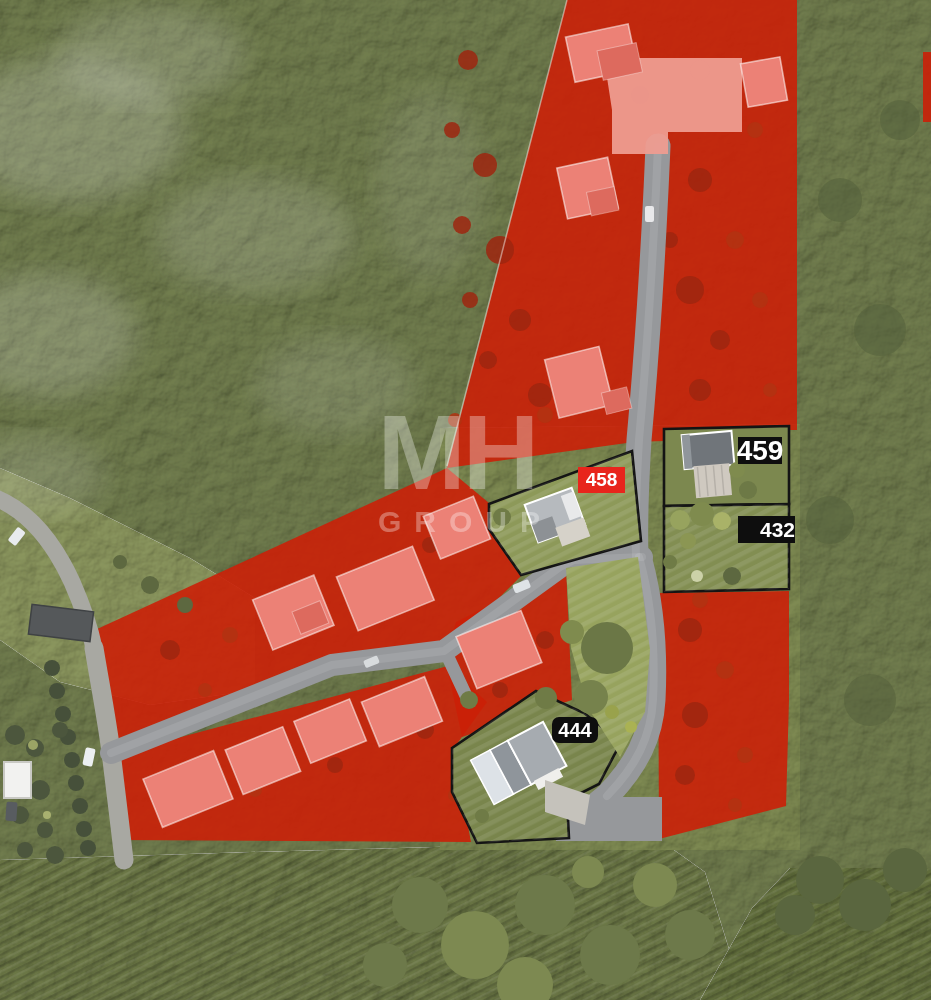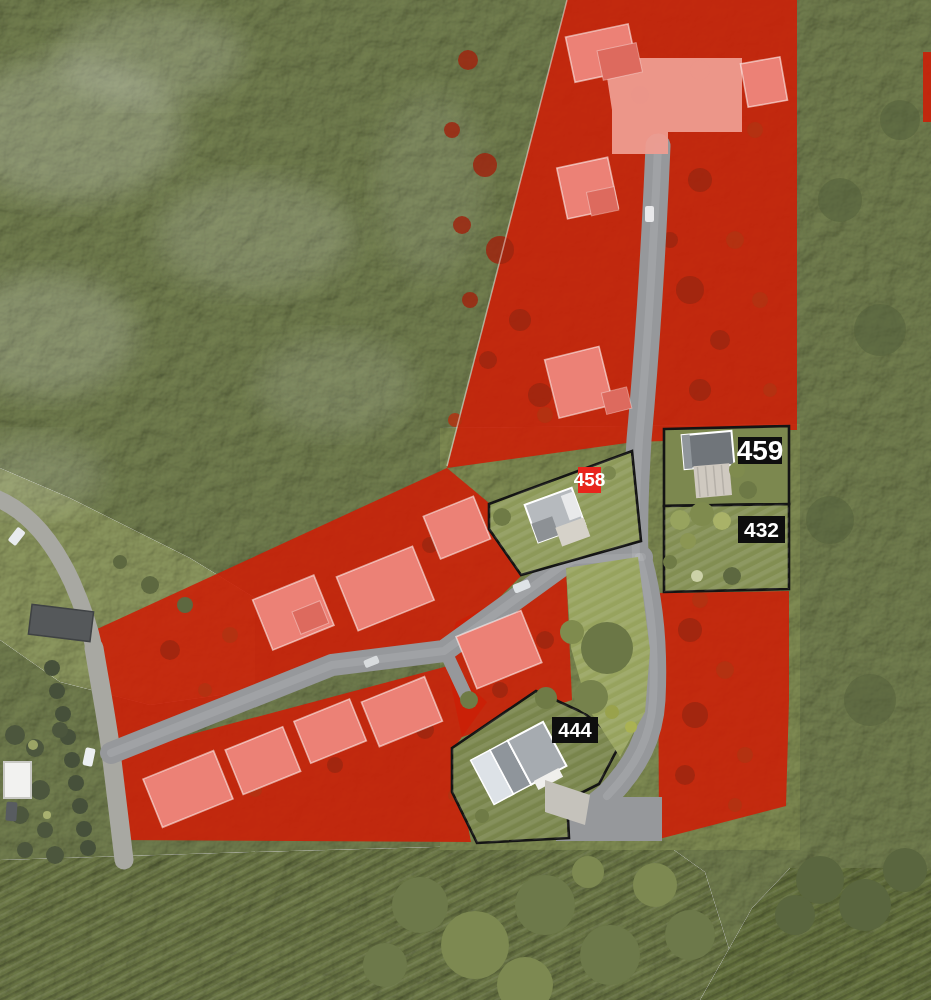--- a/index.html
+++ b/index.html
@@ -11,24 +11,24 @@
   .road{stroke:var(--road-gray);fill:none;stroke-linecap:round;stroke-linejoin:round;}
   .road-center{stroke:rgba(255,255,255,0.10);fill:none;stroke-linecap:round;stroke-linejoin:round;}
   .lane{stroke:var(--lane-gray);fill:none;stroke-linecap:round;}
   .plot{stroke:var(--plot-outline);stroke-width:2.6;stroke-linejoin:miter;}
   .sold-house{fill:var(--sold-house-pink);stroke:rgba(255,255,255,0.55);stroke-width:1.6;}
   .sold-wing{fill:#dd6a5e;stroke:rgba(255,255,255,0.35);stroke-width:1;}
   .badge{position:absolute;display:flex;align-items:center;justify-content:center;
          font-weight:bold;color:var(--badge-text);user-select:none;cursor:pointer;}
   .badge.red{background:var(--badge-red);}
   .badge.black{background:var(--badge-black);}
-  #badge-458{left:578px;top:467px;width:23px;height:26px;font-size:19px;}
+  #badge-458{left:578px;top:467px;width:47px;height:26px;font-size:19px;}
   #badge-459{left:738px;top:437px;width:44px;height:27px;font-size:28px;}
-  #badge-432{left:738px;top:516px;width:47px;height:27px;font-size:21px;}
-  #badge-444{left:552px;top:717px;width:46px;height:26px;font-size:20px;}
+  #badge-432{left:738px;top:516px;width:57px;height:27px;font-size:21px;justify-content:flex-end;}
+  #badge-444{left:552px;top:717px;width:46px;height:26px;font-size:20px;border-radius:7px;}
   #watermark{position:absolute;left:368px;top:404px;width:178px;text-align:center;
              color:var(--watermark-white);pointer-events:none;}
   #watermark .wm1{font-size:106px;font-weight:bold;line-height:0.92;letter-spacing:-3px;}
   #watermark .wm2{font-size:30px;font-weight:bold;letter-spacing:13px;text-indent:10px;margin-top:3px;}
 </style>
 </head>
 <body>
 
 <div id="stage">
 <svg id="map-svg" width="931" height="1000" viewBox="0 0 931 1000">
@@ -312,20 +312,24 @@
     <rect x="6" y="802" width="11" height="19" fill="#585c60" rx="2" transform="rotate(4 11 811)"></rect>
     <rect x="84" y="748" width="10" height="18" fill="#eceff1" rx="2" transform="rotate(12 89 757)"></rect>
     <rect x="12" y="528" width="10" height="17" fill="#e8ebee" rx="2" transform="rotate(38 17 536)"></rect>
     <rect x="513" y="582" width="17" height="9" fill="#dfe3e6" rx="2" transform="rotate(-22 521 586)"></rect>
     <rect x="364" y="658" width="15" height="8" fill="#d8dbdd" rx="2" transform="rotate(-22 371 662)"></rect>
     <rect x="645" y="206" width="9" height="16" fill="#e8e8ea" rx="2"></rect>
     <line x1="567" y1="0" x2="447" y2="466" stroke="rgba(255,255,255,0.45)" stroke-width="1.5"></line>
   </g>
 </svg>
 
+<div id="watermark">
+  <div class="wm1">MH</div>
+  <div class="wm2">GROUP</div>
+</div>
 
 <div id="badge-458" class="badge red">
   <span>458</span>
 </div>
 <div id="badge-459" class="badge black">
   <span>459</span>
 </div>
 <div id="badge-432" class="badge black">
   <span>432</span>
 </div>

